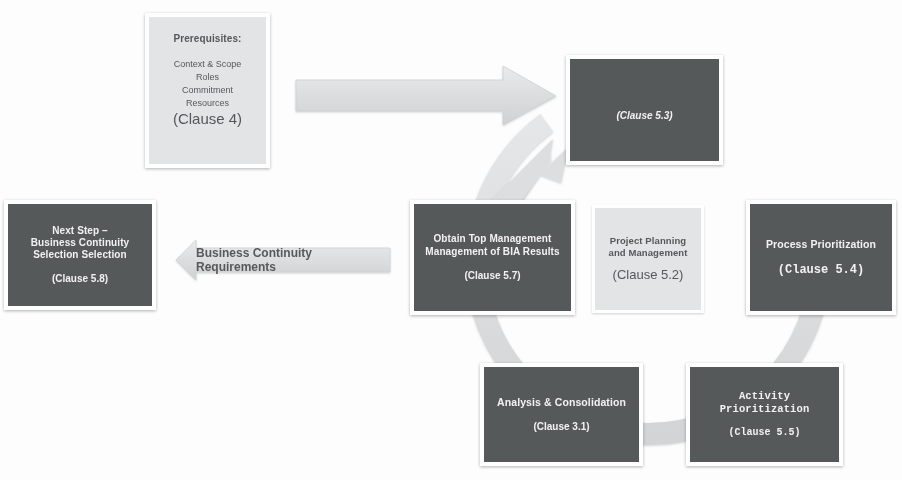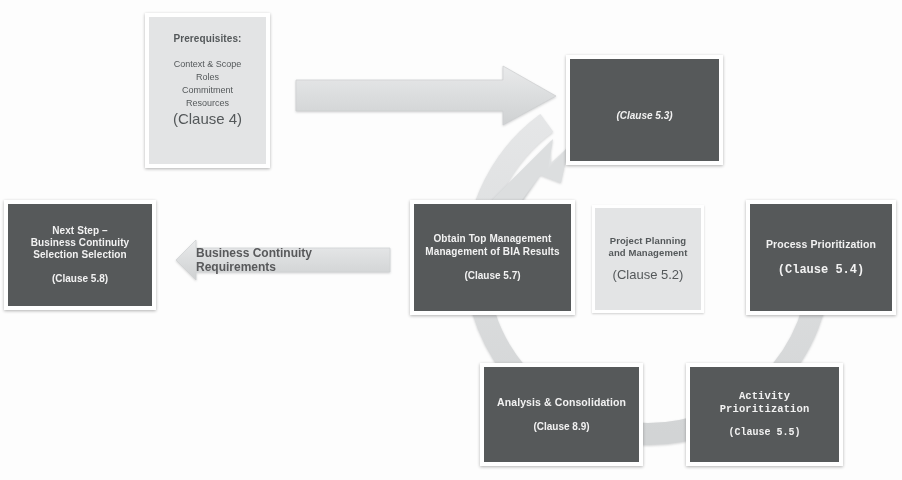--- a/index.html
+++ b/index.html
@@ -199,21 +199,21 @@
     <div class="clause">(Clause 5.4)</div>
   </div>
 
   <div class="node dark" id="activity">
     <div class="title" style="white-space:pre-line">Activity Prioritization</div>
     <div class="clause">(Clause 5.5)</div>
   </div>
 
   <div class="node dark" id="analysis">
     <div class="title" style="white-space:pre-line">Analysis &amp; Consolidation</div>
-    <div class="clause">(Clause 8.9)</div>
+    <div class="clause">(Clause 3.1)</div>
   </div>
 
   <div class="node dark" id="endorse">
     <div class="title" style="white-space:pre-line">Obtain Top Management
 Management of BIA Results</div>
     <div class="clause">(Clause 5.7)</div>
   </div>
 
   <div class="node light" id="planning">
     <div class="title" style="white-space:pre-line">Project Planning

